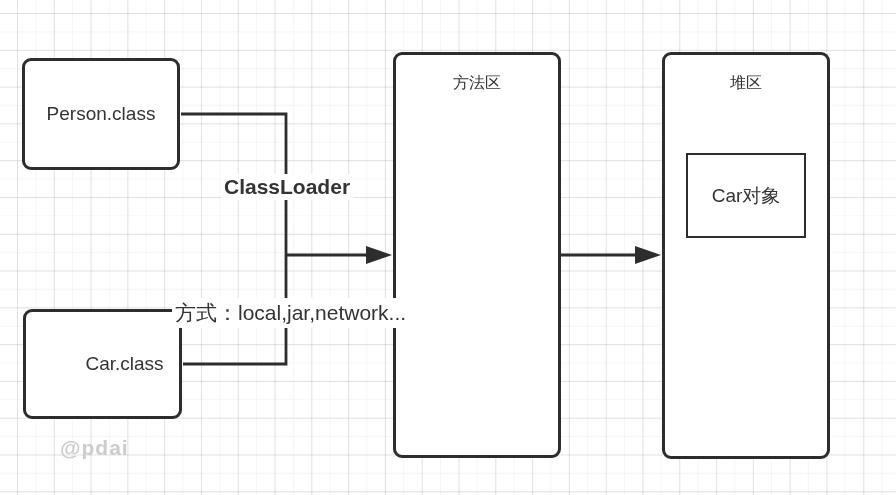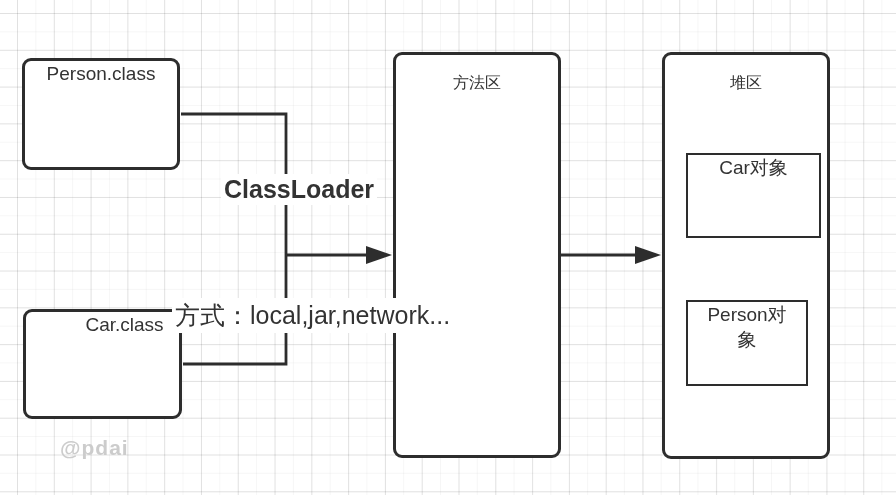--- a/index.html
+++ b/index.html
@@ -23,21 +23,21 @@
       linear-gradient(to bottom, rgba(0,0,0,0.035) 1px, transparent 1px);
     background-size: 36.8px 36.8px, 36.8px 36.8px, 18.4px 18.4px, 18.4px 18.4px;
     background-position: 17px 13px, 17px 13px, 17px 13px, 17px 13px;
   }
   .node {
     position: absolute;
     box-sizing: border-box;
     background: #ffffff;
     border: 3px solid #2d2d2d;
     display: flex;
-    align-items: flex-start;
+    align-items: center;
     justify-content: center;
     text-align: center;
     font-size: 19px;
     line-height: 1.32;
   }
   .rounded { border-radius: 9px; }
   .container {
     position: absolute;
     box-sizing: border-box;
     background: #ffffff;
@@ -52,33 +52,33 @@
   .inner-box {
     border-width: 2.5px;
     white-space: pre-line;
   }
   #person-class { left: 22px;  top: 58px;  width: 158px; height: 112px; }
   #car-class    { left: 23px;  top: 309px; width: 159px; height: 110px; padding-left: 44px; }
   #method-area  { left: 393px; top: 52px;  width: 168px; height: 406px; }
   #heap-area    { left: 662px; top: 52px;  width: 168px; height: 407px; }
   #person-data  { left: 413px; top: 153px; width: 127px; height: 85px; }
   #car-data     { left: 413px; top: 300px; width: 127px; height: 85px; }
-  #car-object   { left: 686px; top: 153px; width: 135px; height: 85px; }
+  #car-object   { left: 686px; top: 153px; width: 120px; height: 85px; }
   #person-object{ left: 686px; top: 300px; width: 122px; height: 86px; }
 
   svg.wires {
     position: absolute;
     left: 0; top: 0;
     width: 896px; height: 495px;
     pointer-events: none;
   }
   .edge-label {
     position: absolute;
     background: #ffffff;
-    font-size: 25px;
+    font-size: 21px;
     padding: 1px 3px;
     white-space: nowrap;
   }
   #classloader-label { left: 221px; top: 174px; font-weight: bold; }
   #load-method-label { left: 172px; top: 298px; }
   .watermark {
     position: absolute;
     left: 60px;
     top: 436px;
     font-size: 21px;
@@ -103,24 +103,20 @@
   <div class="container" id="method-area">
     <div class="container-title">方法区</div>
   </div>
 
   <div class="container" id="heap-area">
     <div class="container-title">堆区</div>
   </div>
   <div class="node inner-box" id="car-object">
     <span>Car对象</span>
   </div>
-  <div class="node inner-box" id="person-object">
-    <span>Person对
-象</span>
-  </div>
 
   <svg class="wires" viewBox="0 0 896 495" aria-hidden="true">
     <path d="M181,114 L286,114 L286,364 L183,364" fill="none" stroke="#2d2d2d" stroke-width="2.8"></path>
     <path d="M286,255 L368,255" fill="none" stroke="#2d2d2d" stroke-width="2.8"></path>
     <polygon points="366,246 392,255 366,264" fill="#2d2d2d"></polygon>
     <path d="M561,255 L637,255" fill="none" stroke="#2d2d2d" stroke-width="2.8"></path>
     <polygon points="635,246 661,255 635,264" fill="#2d2d2d"></polygon>
   </svg>
 
   <div class="edge-label" id="classloader-label">ClassLoader</div>

